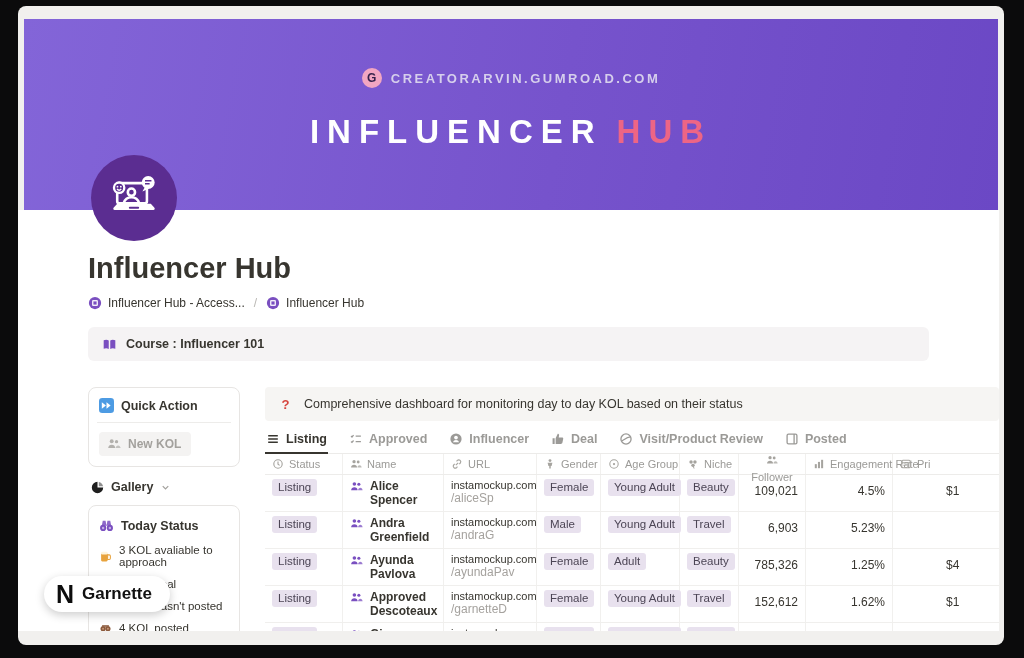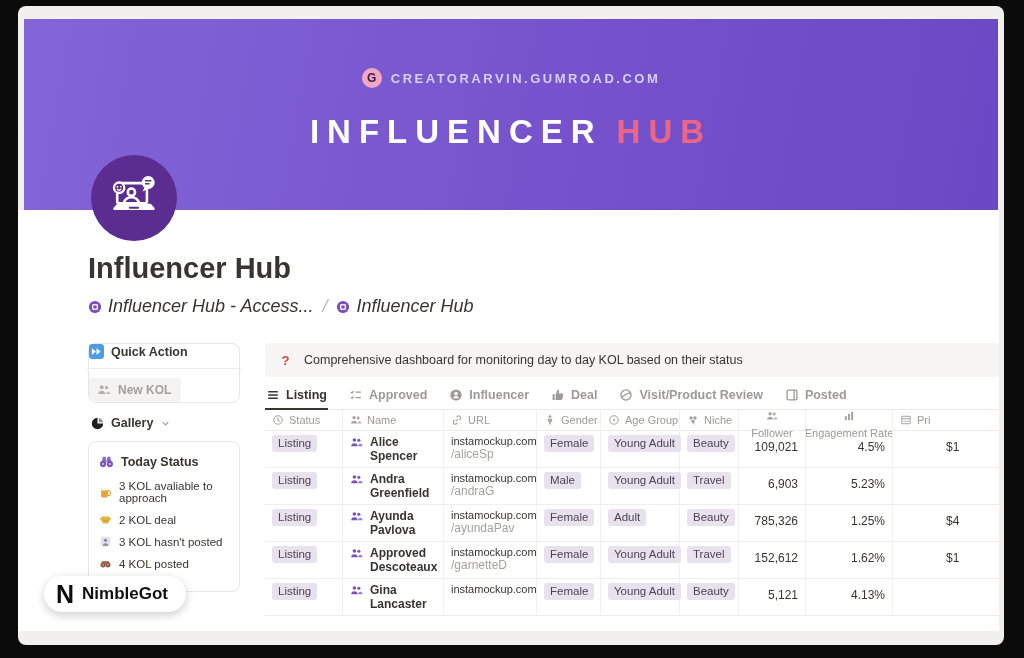--- a/index.html
+++ b/index.html
@@ -26,35 +26,35 @@
   .hero-icon { position:absolute; left:73px; top:149px; width:86px; height:86px; border-radius:50%;
                background:#5B2D91; z-index:6; display:flex; align-items:center; justify-content:center; }
   .hero-icon svg { width:62px; height:62px; }
 
   
   .content { position:absolute; left:0; top:204px; right:5px; bottom:14px; background:#fff; overflow:hidden; }
 
   .page-title { margin:42px 70px 0; font-size:29px; font-weight:700; color:#37352F; }
 
   .breadcrumb { margin:11px 70px 6px; display:flex; align-items:center; gap:9px;
-                font-size:18px; color:#37352F;font-style:italic; }
+                font-size:12px; color:#37352F; }
   .crumb { display:flex; align-items:center; gap:6px; cursor:pointer; }
   .crumb .ico { width:14px; height:14px; }
   .crumb-sep { color:#B9B7B3; }
 
   .course { margin:17px 70px 0; display:flex; align-items:center; gap:9px; height:34px;
             background:#F5F3F4; border-radius:6px; padding:0 14px; font-size:12.5px; font-weight:700; }
   .course .ico { width:15px; height:15px; }
 
   .layout { margin:26px 0 0 70px; display:flex; gap:25px; }
   .side { width:152px; flex:none; }
   .main { flex:1; min-width:0; overflow:hidden; }
 
   
-  .card { background:#fff; border:1px solid #E7E5E3; border-radius:8px; }
+  .card { background:#fff; border:1px solid #E7E5E3; border-radius:8px; padding:10px; }
   .card-title { display:flex; align-items:center; gap:7px; font-size:12.5px; font-weight:700; }
   .card-title .ico { width:15px; height:15px; }
   .card hr { border:none; border-top:1px solid #EDECEA; margin:9px -2px; }
   .ghost-btn { display:flex; align-items:center; gap:7px; background:#F4F3F2; border:none;
                border-radius:4px; padding:5px 8px; font-size:12px; font-weight:600; color:#A3A19D;
                font-family:inherit; cursor:pointer; width:92px; }
   .ghost-btn .ico { width:14px; height:14px; color:#B3B1AD; }
 
   .gallery-row { margin:13px 0 11px 3px; display:flex; align-items:center; gap:7px;
                  font-size:12.5px; font-weight:700; cursor:pointer; }
@@ -162,20 +162,28 @@
             <svg viewBox="0 0 16 16">
               <circle cx="8" cy="8" r="7" fill="#7A4FC0"></circle>
               <rect x="4.6" y="4.6" width="6.8" height="6.8" rx="1.4" fill="#fff" opacity=".9"></rect>
               <rect x="6.2" y="6.2" width="3.6" height="3.6" fill="#7A4FC0"></rect>
             </svg>
           </span>
           <span>Influencer Hub</span>
         </span>
       </div>
 
+    <div class="course">
+      <span class="ico">
+          <svg viewBox="0 0 16 16" fill="#7A4FC0">
+            <path d="M1.8 3.4c1.9-.8 3.8-.8 5.4.2v9.2c-1.6-1-3.5-1-5.4-.2zM14.2 3.4c-1.9-.8-3.8-.8-5.4.2v9.2c1.6-1 3.5-1 5.4-.2z"></path>
+          </svg>
+        </span>
+      <span>Course : Influencer 101</span>
+    </div>
 
     <div class="layout">
 
       <div class="side">
         <div class="card">
           <div class="card-title">
             <span class="ico">
                 <svg viewBox="0 0 16 16">
                   <rect width="16" height="16" rx="3.5" fill="#4D9BE3"></rect>
                   <path d="M3 4.6v6.8L7.4 8zM8 4.6v6.8L12.4 8z" fill="#fff"></path>
@@ -401,21 +409,21 @@
                 <span class="ico">
                   <svg viewBox="0 0 16 16" fill="currentColor">
                     <circle cx="5.4" cy="4.9" r="2.2"></circle>
                     <circle cx="10.9" cy="5.3" r="1.9"></circle>
                     <path d="M1.4 12.6c0-2.3 1.8-3.7 4-3.7s4 1.4 4 3.7z"></path>
                     <path d="M9.9 12.6c.2-1.8 1.3-3 2.8-3s2.6 1.2 2.8 3z" opacity=".75"></path>
                   </svg>
                 </span>
                 <span>Follower</span>
               </div>
-              <div class="th" style="width: 87px; flex-direction: column;">
+              <div class="th" style="width: 87px;">
                 <span class="ico">
                   <svg viewBox="0 0 16 16" fill="currentColor">
                     <rect x="2.4" y="8.2" width="2.7" height="5.4"></rect>
                     <rect x="6.6" y="5.2" width="2.7" height="8.4"></rect>
                     <rect x="10.8" y="2.4" width="2.7" height="11.2"></rect>
                   </svg>
                 </span>
                 <span>Engagement Rate</span>
               </div>
               <div class="th" style="width: 112px;">
@@ -592,14 +600,14 @@
             </div>
         </div>
       </div>
 
     </div>
   </div>
 </div>
 
 <div class="watermark">
   <span class="n-logo">N</span>
-  <span class="wm-label">NimbleGot</span>
+  <span class="wm-label">Garnette</span>
 </div>
 
 </body></html>

